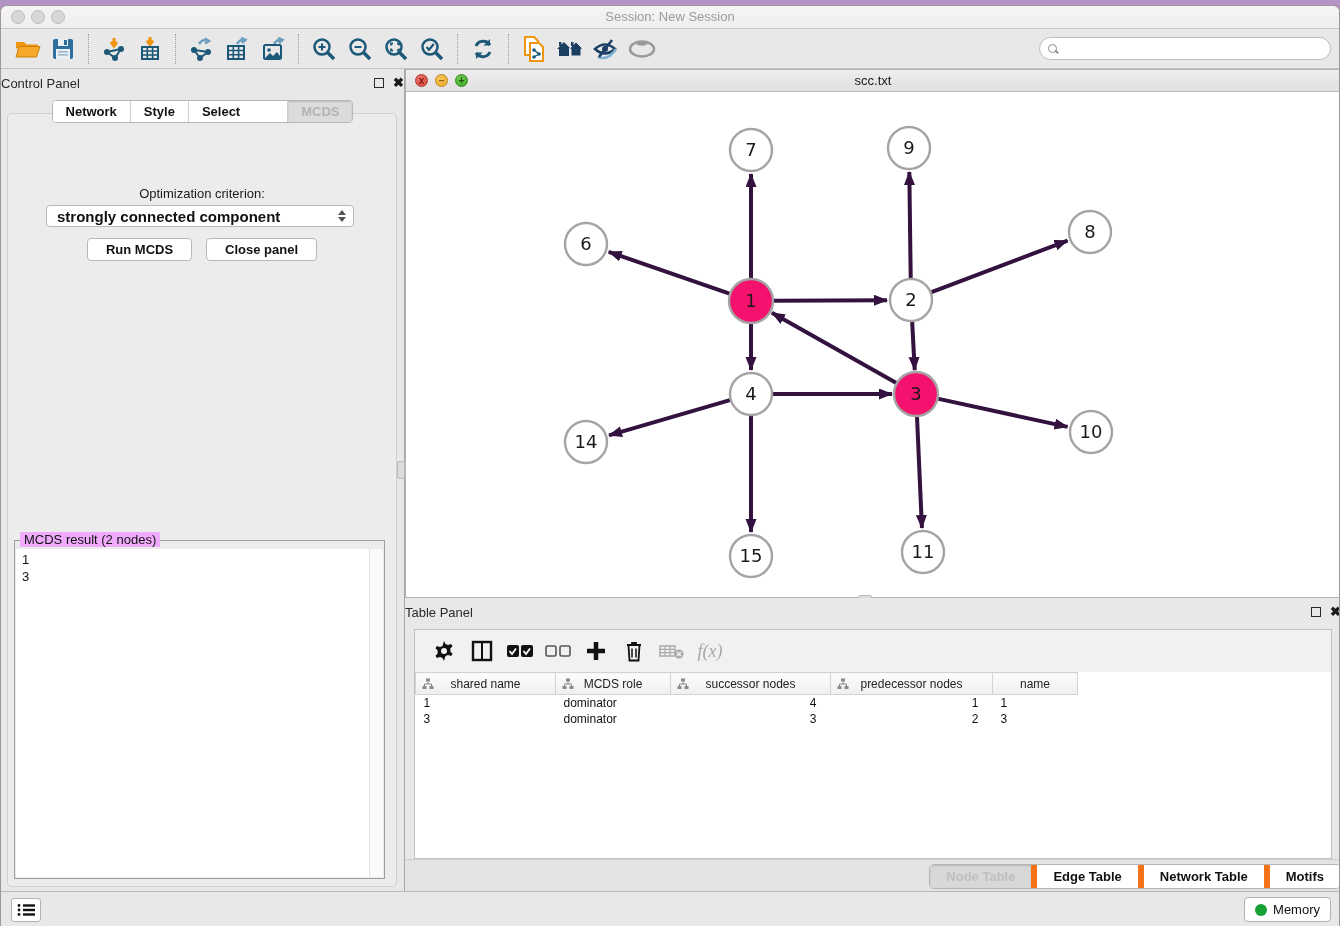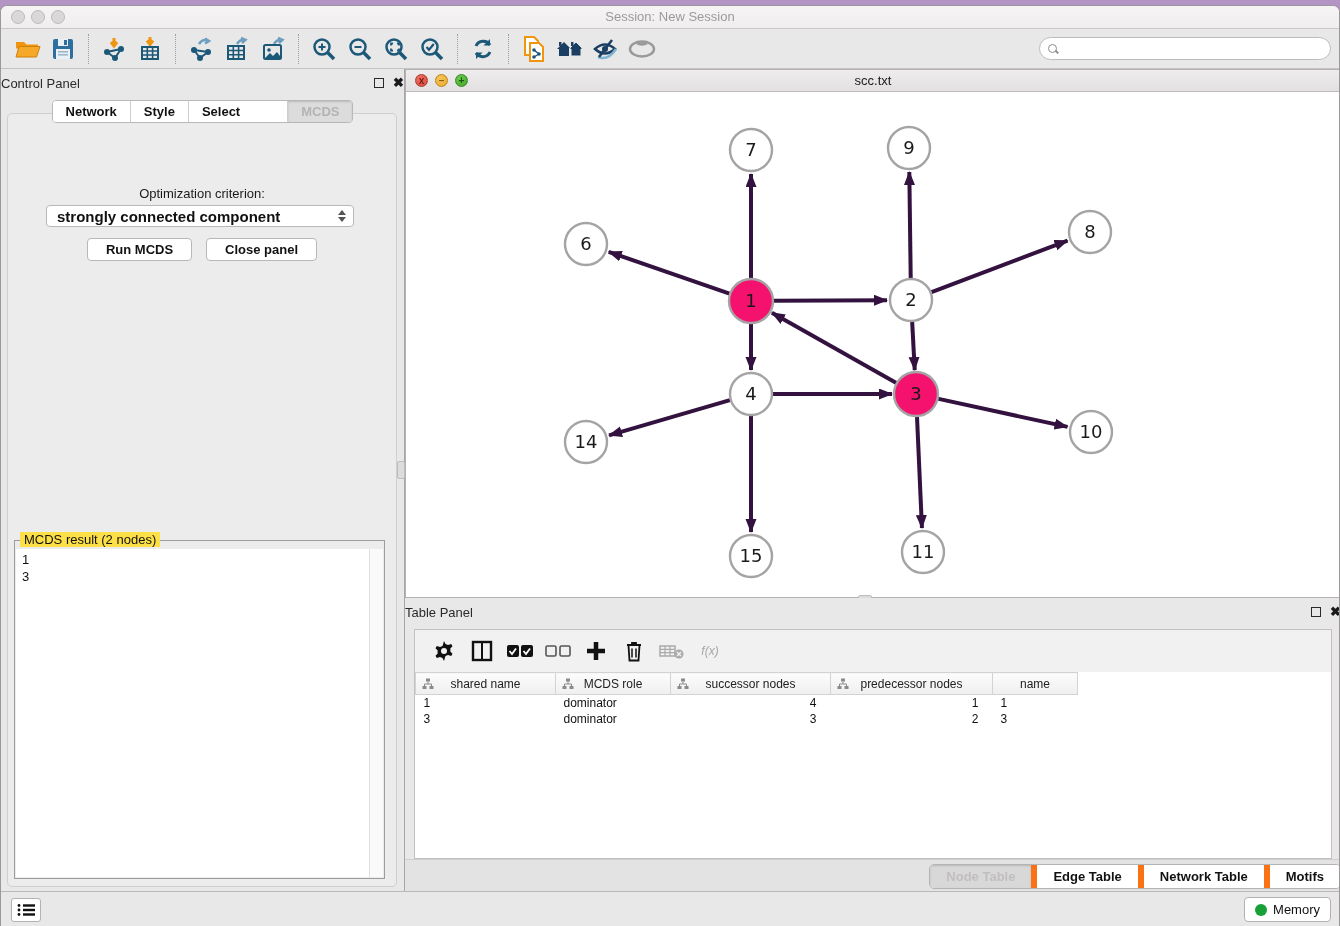--- a/index.html
+++ b/index.html
@@ -69,21 +69,21 @@
   .stepper i { width:0; height:0; border-left:4px solid transparent; border-right:4px solid transparent; }
   .stepper .up { border-bottom:5px solid #555; }
   .stepper .down { border-top:5px solid #555; }
   .btn-row { position:absolute; left:0; right:0; top:124px; display:flex; justify-content:center; gap:14px; }
   .pbtn { background:#fff; border:1px solid #b9b7b8; border-radius:4px; height:23px;
           padding:0 18px; font-size:13px; font-weight:600; color:#111; cursor:pointer;
           font-family:"Liberation Sans",sans-serif; }
 
   .fieldset { position:absolute; left:6px; right:11px; top:426px; bottom:7px;
               border:1px solid #9e9c9d; }
-  .fieldset legend.fl { position:absolute; top:-9px; left:5px; background:#fde047;
+  .fieldset legend.fl { position:absolute; top:-9px; left:5px; background:#f0abfc;
               padding:0 4px; font-size:13px; color:#111; }
   .fs-inner { position:absolute; left:1px; right:1px; top:8px; bottom:1px; background:#fff;
               font-size:13px; color:#111; padding:2px 6px; line-height:17px; overflow:hidden; }
   .fs-scroll { position:absolute; right:1px; top:8px; bottom:1px; width:14px;
                background:#fafafa; border-left:1px solid #e0e0e0; }
 
   
   .netframe { position:absolute; left:404px; top:63px; width:936px; height:529px;
               background:#fff; border:1px solid #b3b1b2; }
   .net-titlebar { position:absolute; left:0; top:0; width:100%; height:22px;
@@ -103,21 +103,21 @@
 
   
   .table-panel { position:absolute; left:404px; top:592px; width:936px; height:299px;
                  background:#e9e8e8; }
   .tp-box { position:absolute; left:9px; right:9px; top:31px; bottom:38px;
             background:#fff; border:1px solid #c2c0c1; }
   .tp-toolbar { height:42px; background:#f2f1f1; display:flex; align-items:center;
                 padding:0 12px; gap:4px; }
   .tpbtn { width:34px; height:32px; border:none; background:transparent; display:flex;
            align-items:center; justify-content:center; cursor:pointer; }
-  .fx { font-family:Liberation Sans, sans-serif; font-style:italic; font-size:12px; color:#a8a8a8; }
+  .fx { font-family:Liberation Serif, serif; font-style:italic; font-size:18px; color:#a8a8a8; }
   .grid-table { width:100%; border-collapse:collapse; table-layout:fixed; }
   .grid-table th { background:linear-gradient(#fcfcfc,#f0efef); border:1px solid #d4d2d3;
                    font-size:12px; font-weight:400; color:#222; height:22px; text-align:center;
                    position:relative; white-space:nowrap; overflow:hidden; }
   .grid-table th .hicon { position:absolute; left:6px; top:5px; }
   .grid-table td { font-size:12px; color:#111; height:16px; padding:0 8px; white-space:nowrap; overflow:hidden; }
   .grid-table td.right { text-align:right; padding-right:14px; }
   .tp-tabs-strip { position:absolute; left:0; right:0; bottom:4px; height:34px;
                    background:#e4e3e3; border-top:1px solid #cfcdce; display:flex;
                    align-items:center; justify-content:flex-end; }

